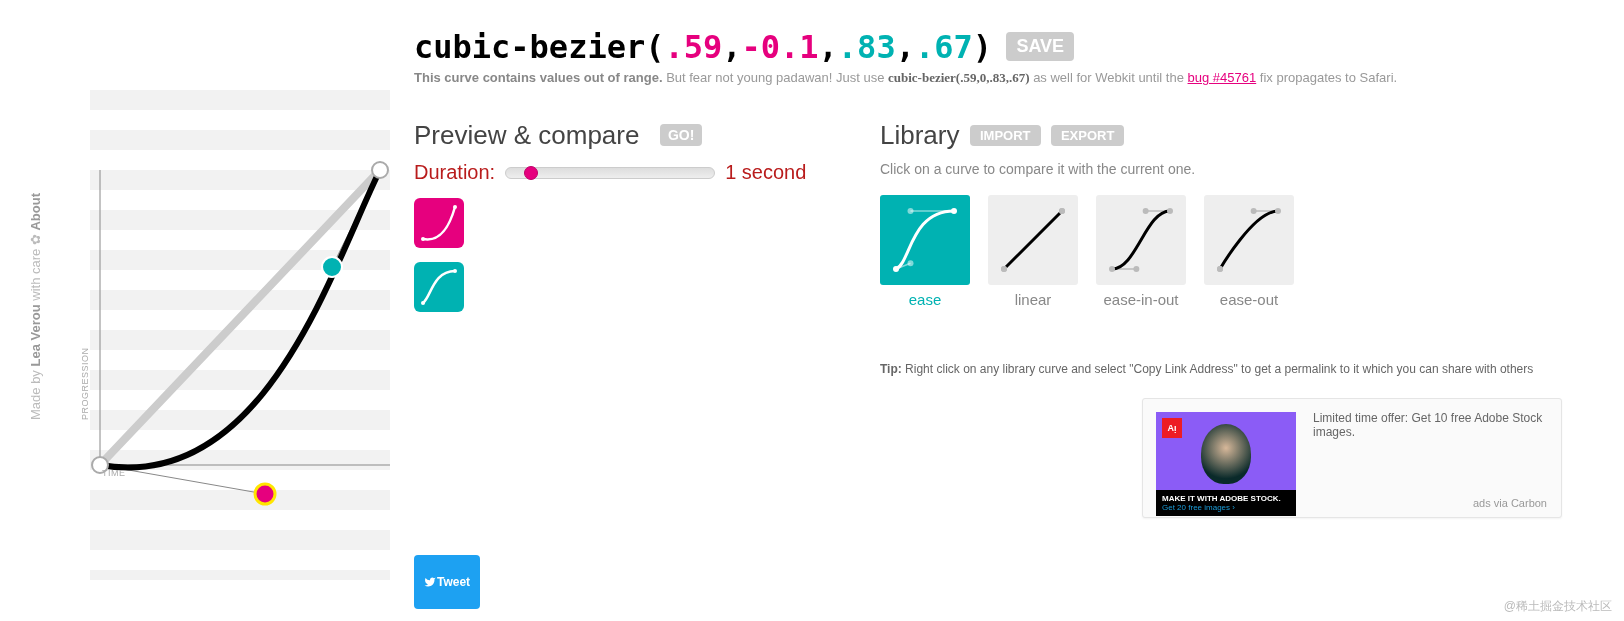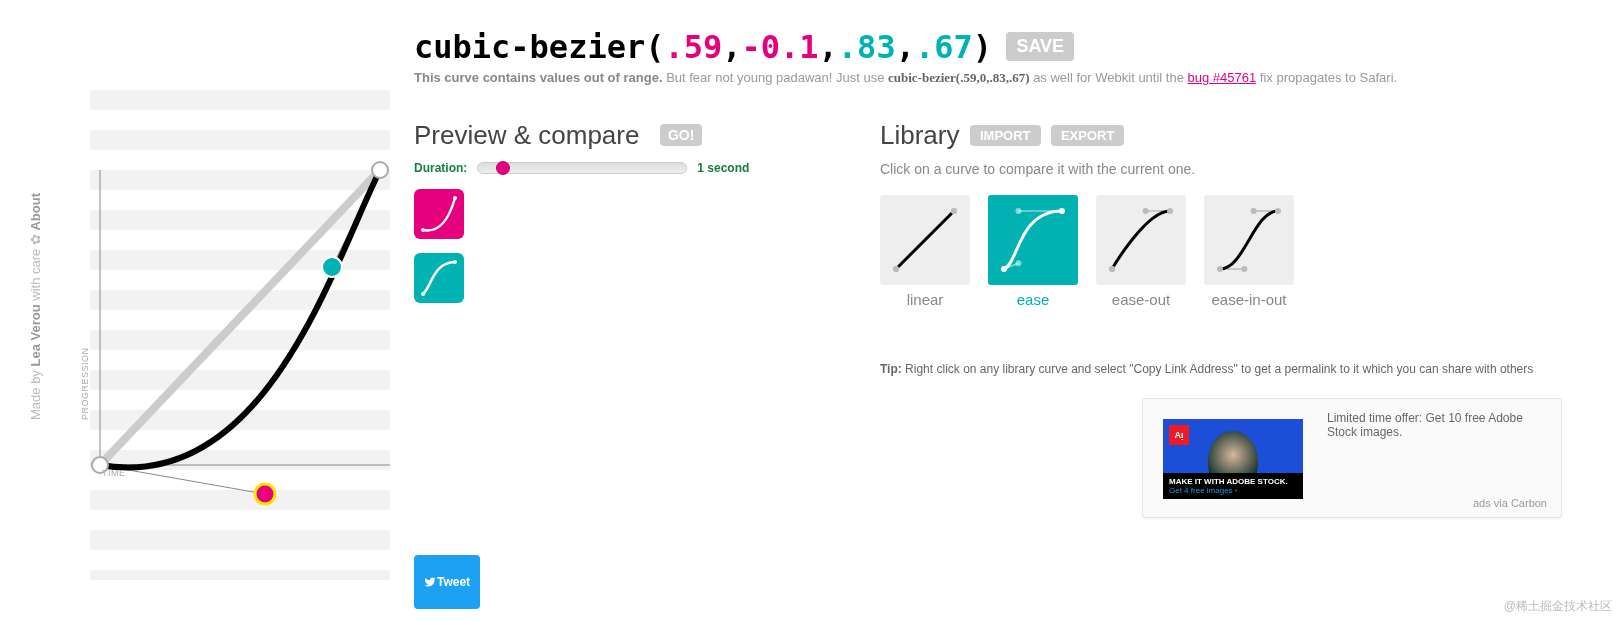--- a/index.html
+++ b/index.html
@@ -114,25 +114,24 @@
   font-size: 14px;
   font-weight: bold;
   padding: 3px 8px;
   border-radius: 4px;
   margin-left: 16px;
   cursor: pointer;
   vertical-align: 4px;
 }
 .duration-row {
   margin-top: 10px;
-  font-size: 12px;
-  color: #15803d;
+  font-size: 20px;
+  color: #b91c1c;
   display: flex;
   align-items: center;
-  font-weight: bold;
 }
 .duration-row .slider {
   flex: 0 0 210px;
   height: 12px;
   margin: 0 10px;
   position: relative;
   background: linear-gradient(#ddd,#eee);
   border-radius: 6px;
   border: 1px solid #ccc;
 }
@@ -220,23 +219,23 @@
   width: 420px;
   height: 120px;
   border: 1px solid #e5e5e5;
   border-radius: 3px;
   background: #fafafa;
   display: flex;
   box-shadow: 0 1px 2px rgba(0,0,0,0.05);
 }
 .ad-img {
   width: 140px;
-  height: 80px;
-  margin: 20px;
-  background: #1d4ed8;
+  height: 104px;
+  margin: 13px;
+  background: #8b5cf6;
   position: relative;
   overflow: hidden;
 }
 .ad-img .adobe-badge {
   position: absolute;
   left: 6px; top: 6px;
   width: 20px; height: 20px;
   background: #ed1c24;
   color: #fff;
   font-size: 9px;
@@ -382,90 +381,90 @@
       </svg>
   </div>
 </div>
 
 <div class="library-section">
   <span class="section-h2">Library</span>
   <span class="lib-btn">IMPORT</span>
   <span class="lib-btn">EXPORT</span>
   <div class="lib-hint">Click on a curve to compare it with the current one.</div>
   <div class="lib-row" id="lib-row">
-      <div class="lib-item">
-        <div class="lib-tile">
-          <svg viewBox="0 0 74 74">
-            <line x1="8" y1="66" x2="8" y2="66" stroke="#bbb" stroke-width="1.5"></line>
-            <line x1="66" y1="8" x2="66" y2="8" stroke="#bbb" stroke-width="1.5"></line>
-            <path d="M 8 66 C 8 66, 66 8, 66 8" stroke="#000" stroke-width="3" fill="none" stroke-linecap="round"></path>
-            <circle cx="8" cy="66" r="3" fill="#bbb"></circle>
-            <circle cx="66" cy="8" r="3" fill="#bbb"></circle>
-            <circle cx="8" cy="66" r="3" fill="#bbb"></circle>
-            <circle cx="66" cy="8" r="3" fill="#bbb"></circle>
-          </svg>
-        </div>
-        <div class="lib-label">linear</div>
-      </div>
       <div class="lib-item active">
         <div class="lib-tile active">
           <svg viewBox="0 0 74 74">
             <line x1="8" y1="66" x2="22.5" y2="60.2" stroke="rgba(255,255,255,0.5)" stroke-width="1.5"></line>
             <line x1="66" y1="8" x2="22.5" y2="8" stroke="rgba(255,255,255,0.5)" stroke-width="1.5"></line>
             <path d="M 8 66 C 22.5 60.2, 22.5 8, 66 8" stroke="#fff" stroke-width="3" fill="none" stroke-linecap="round"></path>
             <circle cx="8" cy="66" r="3" fill="#fff"></circle>
             <circle cx="66" cy="8" r="3" fill="#fff"></circle>
             <circle cx="22.5" cy="60.2" r="3" fill="rgba(255,255,255,0.5)"></circle>
             <circle cx="22.5" cy="8" r="3" fill="rgba(255,255,255,0.5)"></circle>
           </svg>
         </div>
         <div class="lib-label">ease</div>
       </div>
       <div class="lib-item">
         <div class="lib-tile">
           <svg viewBox="0 0 74 74">
             <line x1="8" y1="66" x2="8" y2="66" stroke="#bbb" stroke-width="1.5"></line>
-            <line x1="66" y1="8" x2="41.64" y2="8" stroke="#bbb" stroke-width="1.5"></line>
-            <path d="M 8 66 C 8 66, 41.64 8, 66 8" stroke="#000" stroke-width="3" fill="none" stroke-linecap="round"></path>
+            <line x1="66" y1="8" x2="66" y2="8" stroke="#bbb" stroke-width="1.5"></line>
+            <path d="M 8 66 C 8 66, 66 8, 66 8" stroke="#000" stroke-width="3" fill="none" stroke-linecap="round"></path>
             <circle cx="8" cy="66" r="3" fill="#bbb"></circle>
             <circle cx="66" cy="8" r="3" fill="#bbb"></circle>
             <circle cx="8" cy="66" r="3" fill="#bbb"></circle>
-            <circle cx="41.64" cy="8" r="3" fill="#bbb"></circle>
+            <circle cx="66" cy="8" r="3" fill="#bbb"></circle>
           </svg>
         </div>
-        <div class="lib-label">ease-out</div>
+        <div class="lib-label">linear</div>
       </div>
       <div class="lib-item">
         <div class="lib-tile">
           <svg viewBox="0 0 74 74">
             <line x1="8" y1="66" x2="32.36" y2="66" stroke="#bbb" stroke-width="1.5"></line>
             <line x1="66" y1="8" x2="41.64" y2="8" stroke="#bbb" stroke-width="1.5"></line>
             <path d="M 8 66 C 32.36 66, 41.64 8, 66 8" stroke="#000" stroke-width="3" fill="none" stroke-linecap="round"></path>
             <circle cx="8" cy="66" r="3" fill="#bbb"></circle>
             <circle cx="66" cy="8" r="3" fill="#bbb"></circle>
             <circle cx="32.36" cy="66" r="3" fill="#bbb"></circle>
             <circle cx="41.64" cy="8" r="3" fill="#bbb"></circle>
           </svg>
         </div>
         <div class="lib-label">ease-in-out</div>
       </div>
+      <div class="lib-item">
+        <div class="lib-tile">
+          <svg viewBox="0 0 74 74">
+            <line x1="8" y1="66" x2="8" y2="66" stroke="#bbb" stroke-width="1.5"></line>
+            <line x1="66" y1="8" x2="41.64" y2="8" stroke="#bbb" stroke-width="1.5"></line>
+            <path d="M 8 66 C 8 66, 41.64 8, 66 8" stroke="#000" stroke-width="3" fill="none" stroke-linecap="round"></path>
+            <circle cx="8" cy="66" r="3" fill="#bbb"></circle>
+            <circle cx="66" cy="8" r="3" fill="#bbb"></circle>
+            <circle cx="8" cy="66" r="3" fill="#bbb"></circle>
+            <circle cx="41.64" cy="8" r="3" fill="#bbb"></circle>
+          </svg>
+        </div>
+        <div class="lib-label">ease-out</div>
+      </div>
     </div>
 </div>
 
 <div class="tip-line">
   <span class="tip-bold">Tip:</span><span> Right click on any library curve and select "Copy Link Address" to get a permalink to it which you can share with others</span>
 </div>
 
 <div class="ad-card">
   <div class="ad-img">
     <div class="adobe-badge">Aᴉ</div>
     <div class="face"></div>
     <div class="band">
       <div class="l1">MAKE IT WITH ADOBE STOCK.</div>
-      <div class="l2">Get 4 free images ›</div>
+      <div class="l2">Get 20 free images ›</div>
     </div>
   </div>
   <div class="ad-text">
     <div>Limited time offer: Get 10 free Adobe Stock images.</div>
     <div class="ad-via">ads via Carbon</div>
   </div>
 </div>
 
 <div class="tweet-btn">
   <svg width="12" height="12" viewBox="0 0 24 24">

